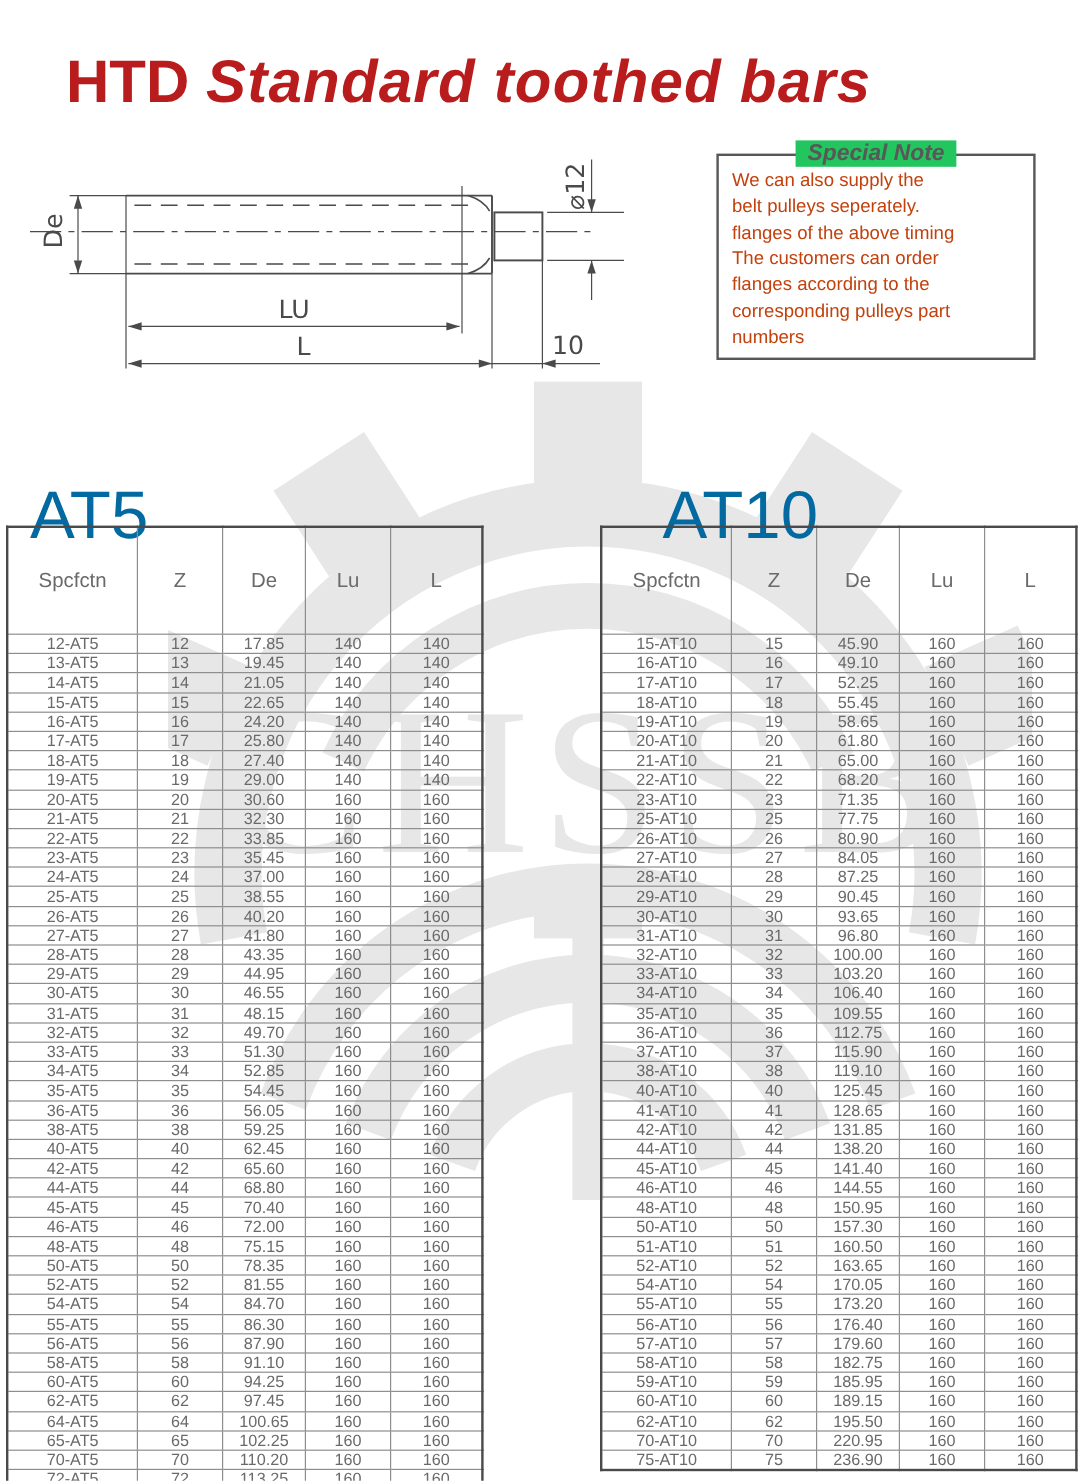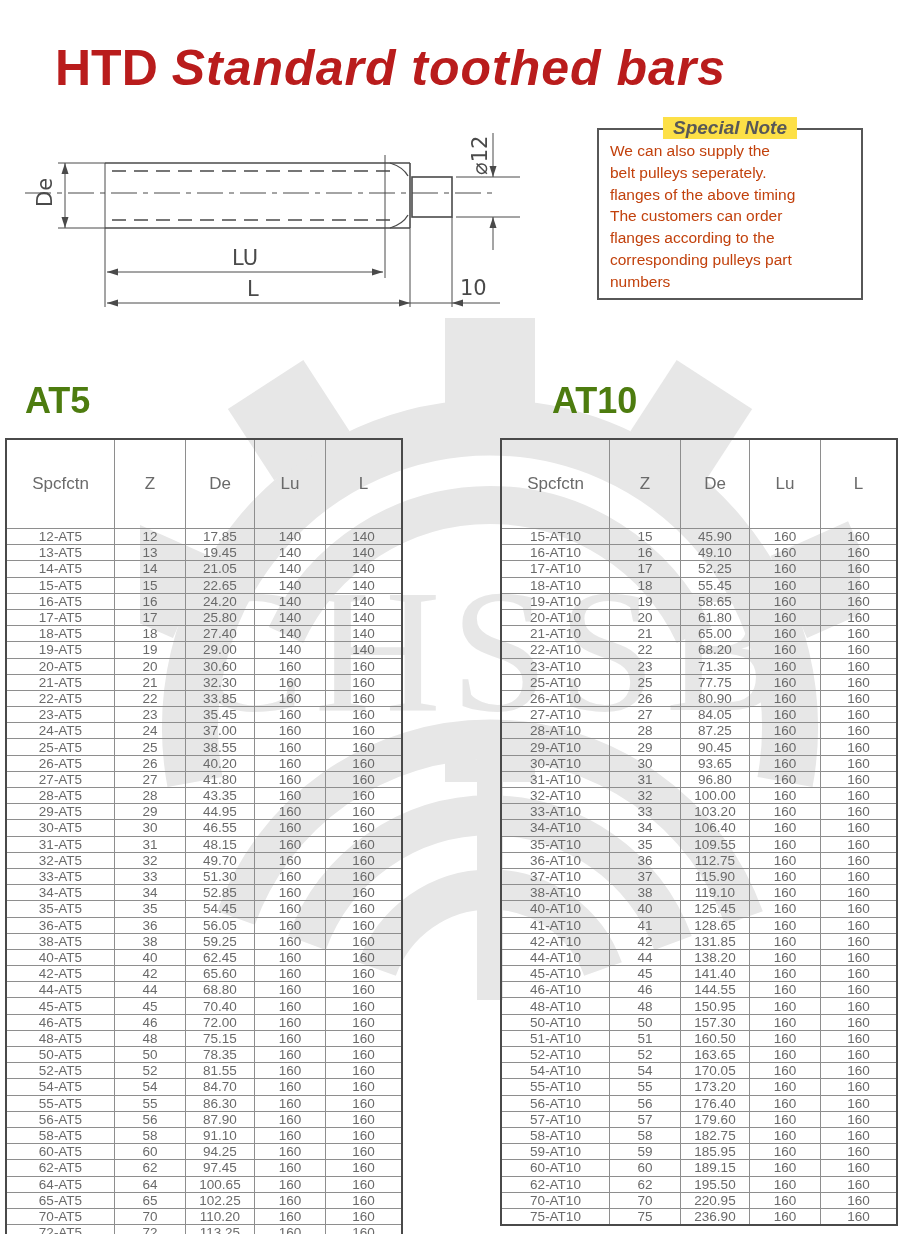--- a/index.html
+++ b/index.html
@@ -19,26 +19,26 @@
   
   #drawing{left:0px;top:115px;z-index:2;}
   #drawing text{fill:#4a4a4a;font-family:"DejaVu Sans","Liberation Sans",sans-serif;}
   
   #special-note{
     left:597px;top:128px;width:266px;height:172px;border:2px solid #575757;
     z-index:2;box-sizing:border-box;background:transparent;
   }
   #special-note .note-title{
     position:absolute;top:-13px;left:50%;transform:translateX(-50%);
-    background:#fde047;padding:0 10px;font-size:19px;font-weight:bold;font-style:italic;
+    background:#22c55e;padding:0 10px;font-size:19px;font-weight:bold;font-style:italic;
     color:#585858;white-space:nowrap;
   }
   #special-note .note-body{padding:10px 6px 0 11px;font-size:15.5px;line-height:21.8px;color:#c2410c;}
   
-  .sec-heading{z-index:2;font-size:36px;font-weight:bold;color:#4d7c0f;}
+  .sec-heading{z-index:2;font-size:56px;font-weight:normal;color:#0369a1;}
   #heading-at5{left:25px;top:350px;}
   #heading-at10{left:552px;top:350px;text-align:center;}
   
   .spec-table{z-index:2;border-collapse:collapse;table-layout:fixed;width:390px;background:transparent;}
   #table-at5{left:5px;top:418px;}
   #table-at10{left:500px;top:418px;}
   .spec-table{border:2px solid #4a4a4a;margin-top:20px;}
   .spec-table th,.spec-table td{
     border:1px solid #8e8e8e;text-align:center;vertical-align:middle;
     padding:0;background:transparent;color:#6a6a6a;

